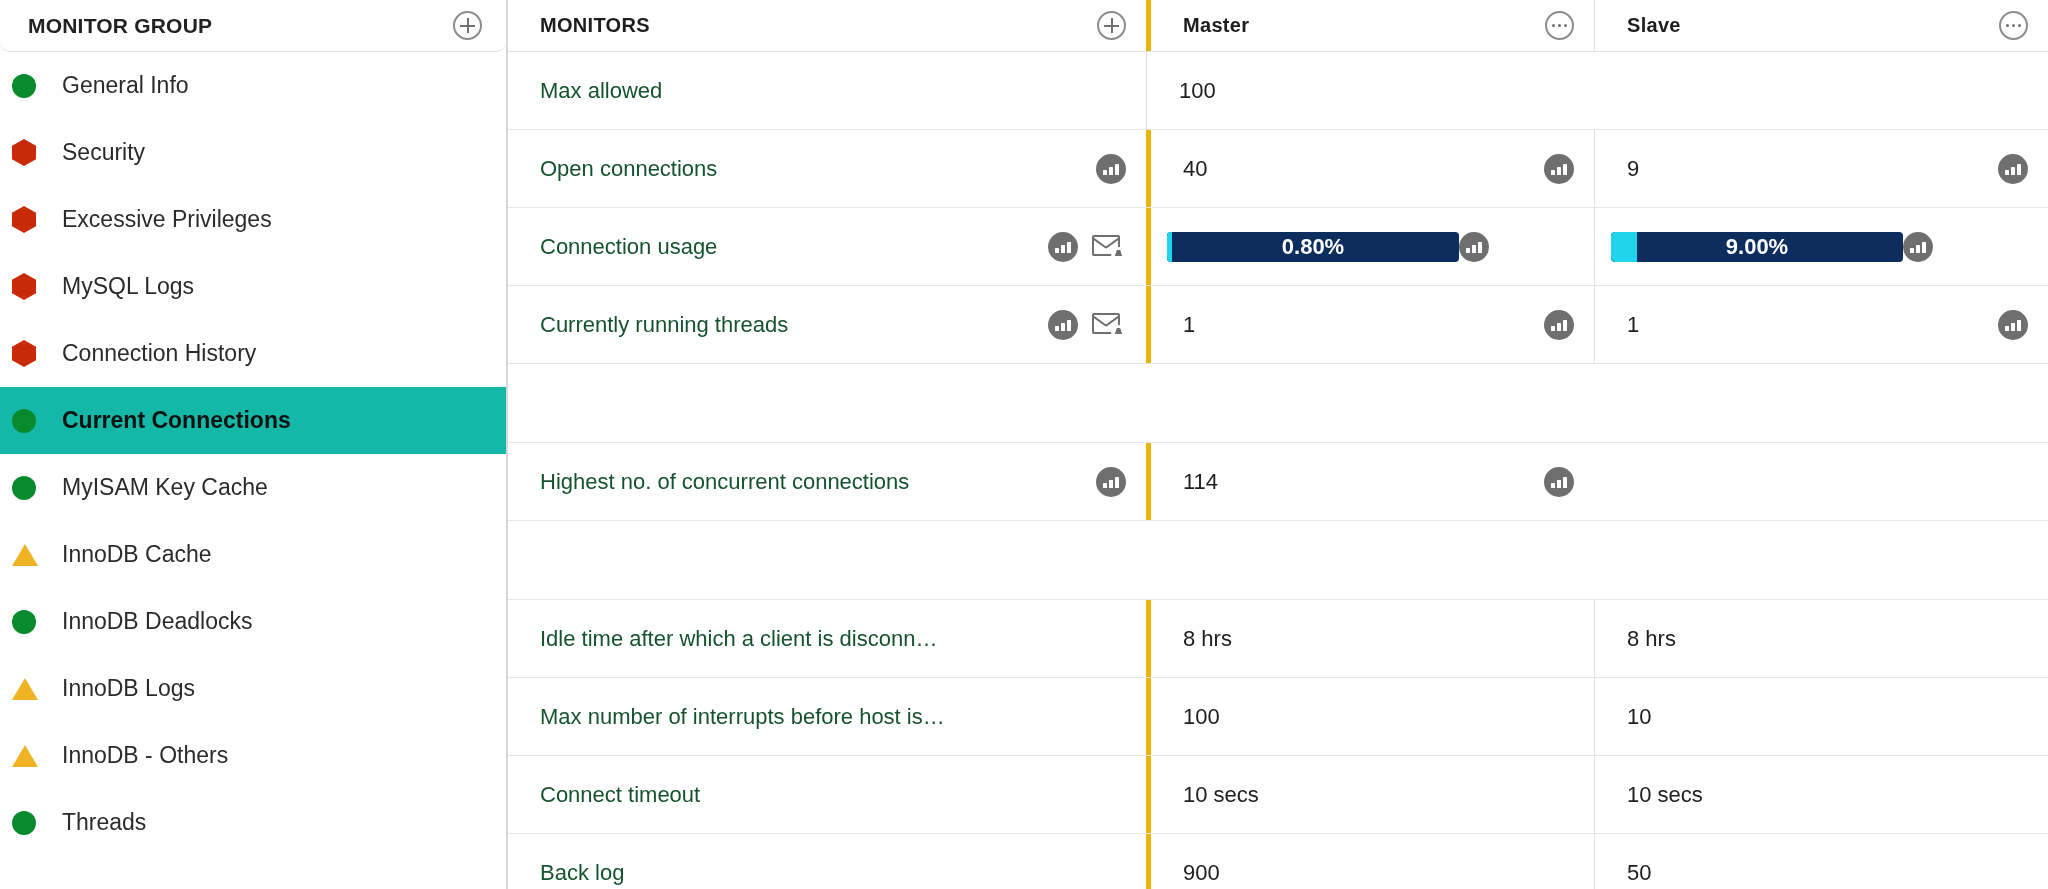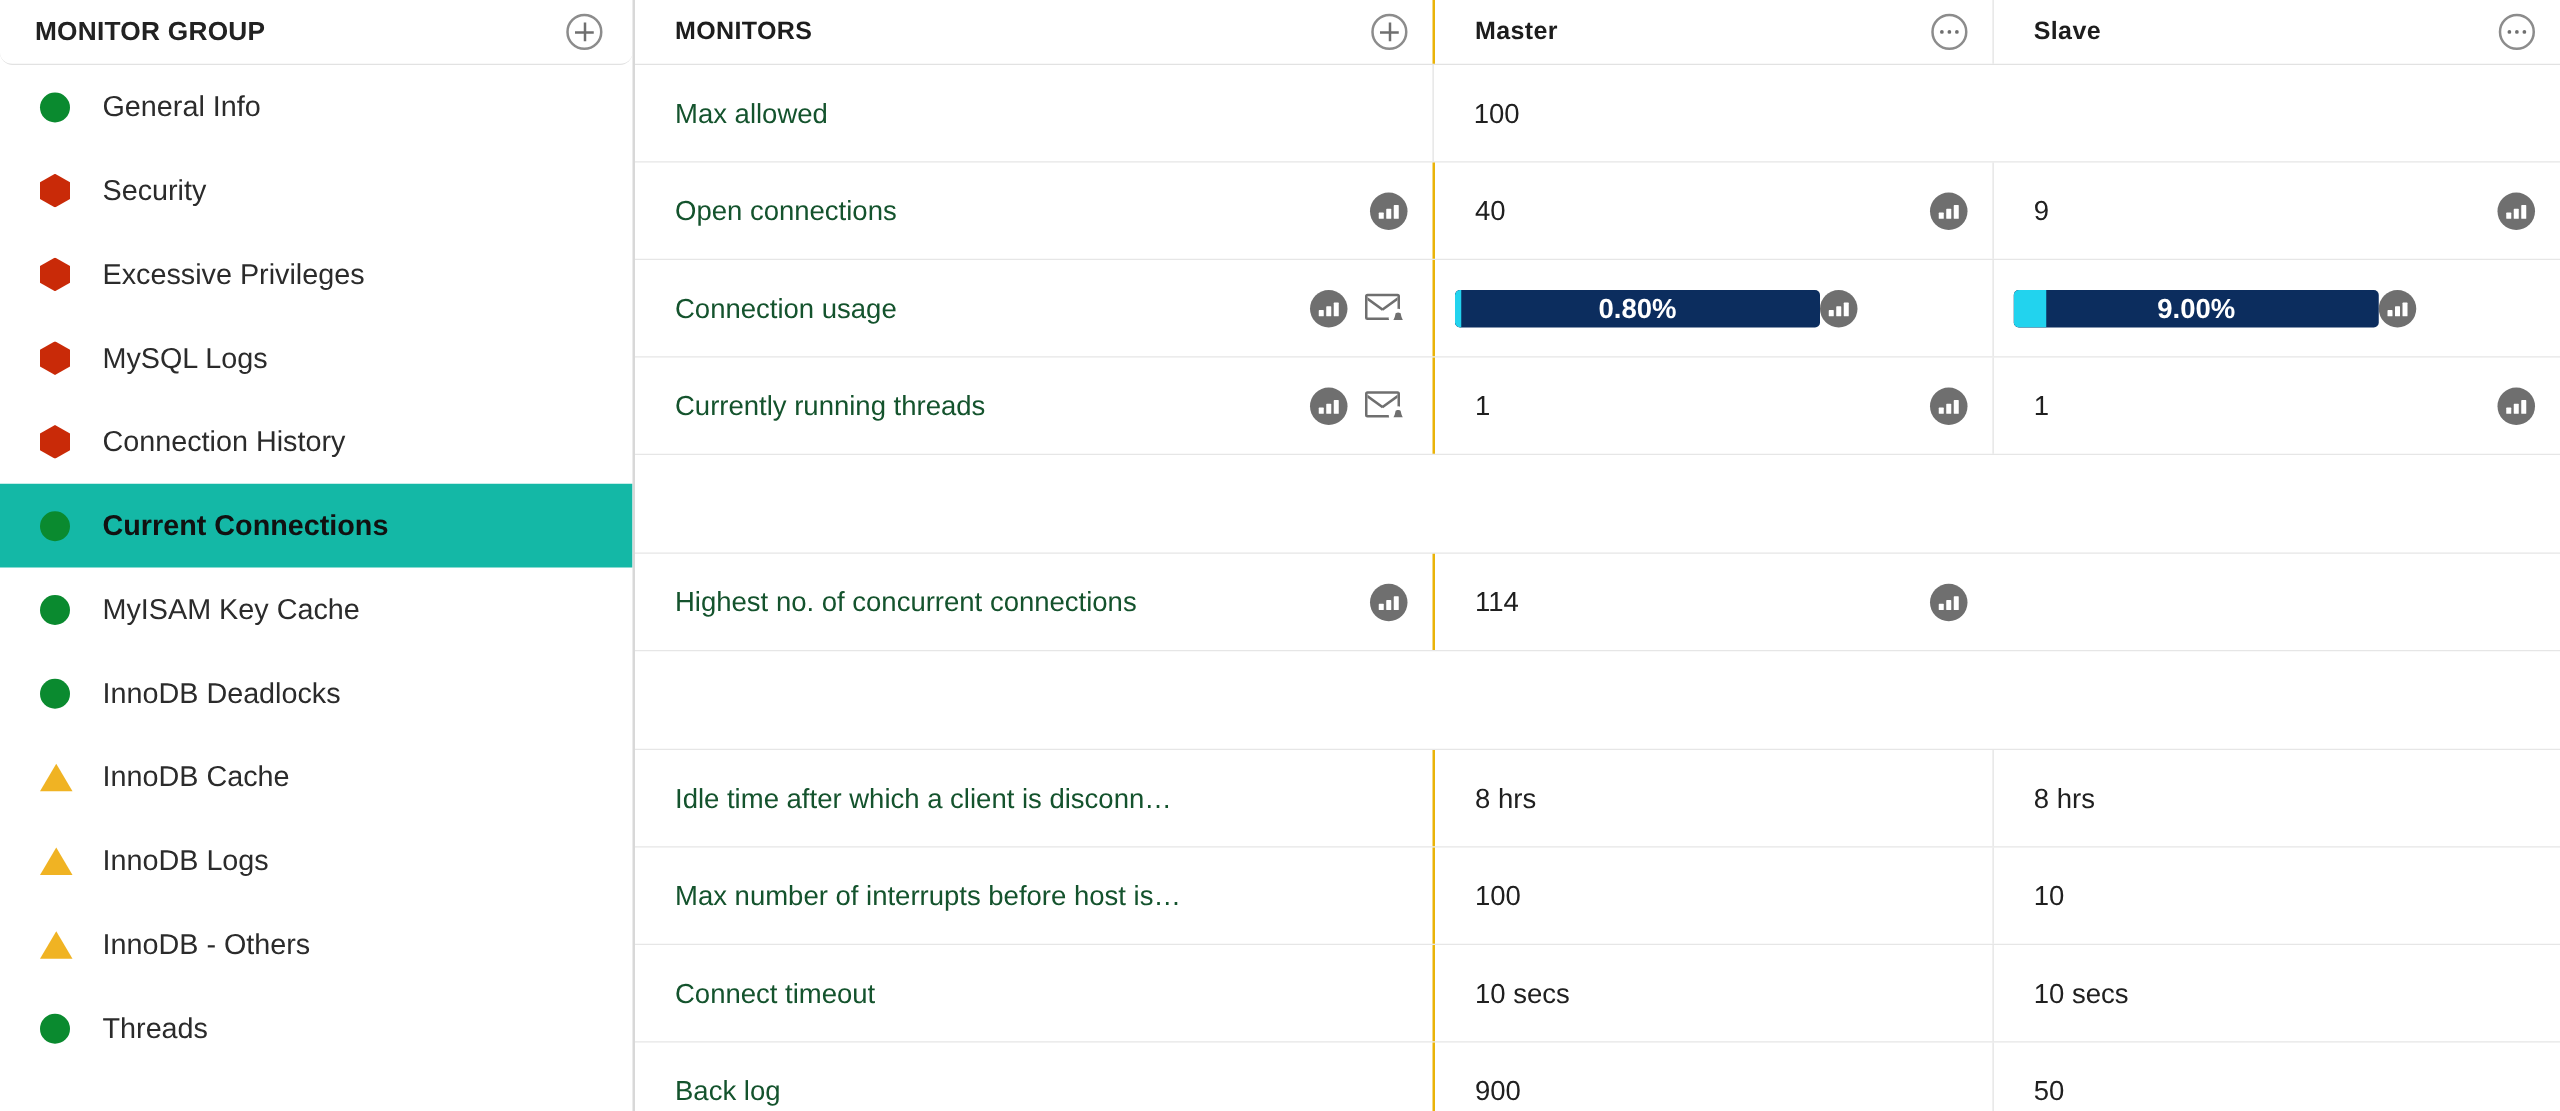--- a/index.html
+++ b/index.html
@@ -55,21 +55,21 @@
   .plus-wrap .plus-h { left: 0; top: 6.5px; width: 15px; height: 2px; }
   .plus-wrap .plus-v { top: 0; left: 6.5px; height: 15px; width: 2px; }
   .dots { display: flex; gap: 2.5px; align-items: center; }
   .dots i { width: 3.5px; height: 3.5px; border-radius: 50%; background: #6f6f6f; display: block; }
 
   .sidebar-list { flex: 1; overflow: hidden; padding-top: 0px; }
   .side-item {
     height: 67px;
     display: flex;
     align-items: center;
-    padding: 0 20px 0 32px;
+    padding: 0 20px 0 12px;
     cursor: pointer;
   }
   .side-item.active { background: #14b8a6; }
   .side-item .status { width: 38px; flex-shrink: 0; display: flex; align-items: center; }
   .dot-green { width: 24px; height: 24px; border-radius: 50%; background: #0a8a2f; display: block; }
   .hex-red {
     width: 24px; height: 27px; background: #c92a08; display: block;
     clip-path: polygon(50% 0%, 100% 25%, 100% 75%, 50% 100%, 0% 75%, 0% 25%);
   }
   .tri-amber {
@@ -98,21 +98,21 @@
   }
   .trow { display: flex; width: 100%; }
   .thead { height: 52px; min-height: 52px; border-bottom: 1px solid #e2e2e2; }
   .cell {
     display: flex;
     align-items: center;
     padding: 0 20px 0 32px;
     min-width: 0;
   }
   .col-monitor { width: 638px; min-width: 638px; }
-  .col-master  { width: 448px; min-width: 448px; border-left: 2px solid #eab308; }
+  .col-master  { width: 448px; min-width: 448px; border-left: 5px solid #eab308; }
   .col-slave   { flex: 1; border-left: 1px solid #e2e2e2; }
 
   .thead .cell { padding-right: 20px; }
   .th-text { font-size: 20px; font-weight: bold; color: #1d1d1d; letter-spacing: 0.3px; flex: 1; }
 
   .tbody { flex: 1; overflow: hidden; }
   .drow { height: 78px; min-height: 78px; border-bottom: 1px solid #e6e6e6; display: flex; }
   .drow.spacer { height: 79px; min-height: 79px; }
   .drow.spacer .cell { border-left: none; }
   .drow.spacer .col-master, .drow.spacer .col-slave { border-left: none; }
@@ -244,29 +244,29 @@
           <span class="side-label">Current Connections</span>
         </div>
         <div class="side-item">
           <span class="status">
             <span class="dot-green"></span>
           </span>
           <span class="side-label">MyISAM Key Cache</span>
         </div>
         <div class="side-item">
           <span class="status">
+            <span class="tri-amber"></span>
+          </span>
+          <span class="side-label">InnoDB Cache</span>
+        </div>
+        <div class="side-item">
+          <span class="status">
             <span class="dot-green"></span>
           </span>
           <span class="side-label">InnoDB Deadlocks</span>
-        </div>
-        <div class="side-item">
-          <span class="status">
-            <span class="tri-amber"></span>
-          </span>
-          <span class="side-label">InnoDB Cache</span>
         </div>
         <div class="side-item">
           <span class="status">
             <span class="tri-amber"></span>
           </span>
           <span class="side-label">InnoDB Logs</span>
         </div>
         <div class="side-item">
           <span class="status">
             <span class="tri-amber"></span>

